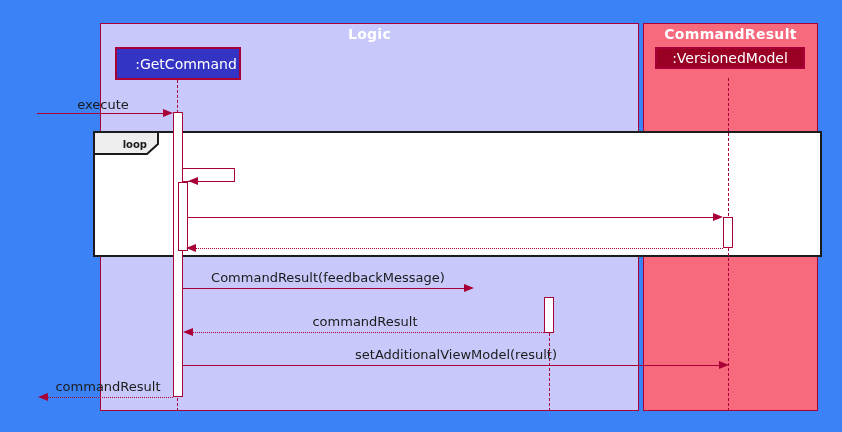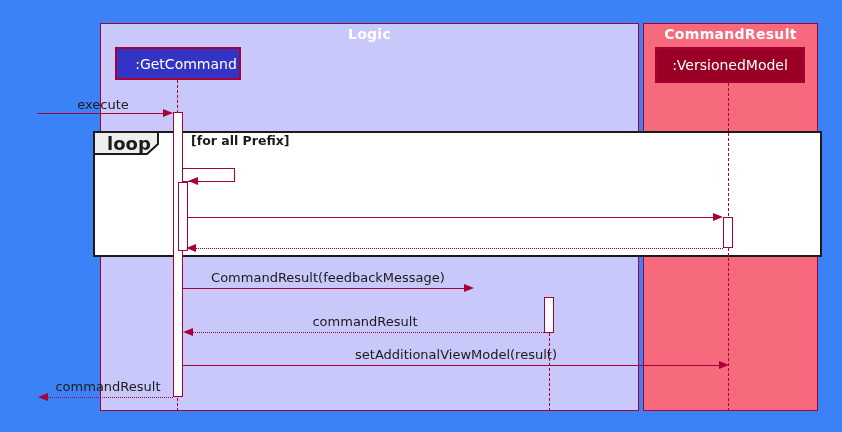--- a/index.html
+++ b/index.html
@@ -11,21 +11,21 @@
   .frame{position:absolute;border:1.5px solid var(--frame-border);z-index:0;box-sizing:border-box;}
   .frame.logic{left:100px;top:23px;width:539px;height:388px;background:var(--logic-frame-fill);}
   .frame.model{left:643px;top:23px;width:175px;height:388px;background:var(--model-frame-fill);}
   .frame-title{color:#fff;font-weight:bold;font-size:14px;text-align:center;margin-top:2px;letter-spacing:.3px;}
   
   .lifeline{position:absolute;width:0;border-left:1px dashed var(--arrow);z-index:3;}
   
   .loop-box{position:absolute;left:93px;top:131px;width:729px;height:126px;background:#fff;
     border:2px solid var(--fragment-border);z-index:2;box-sizing:border-box;}
   .loop-tag{position:absolute;left:93px;top:131px;z-index:6;}
-  .loop-tag-text{position:absolute;left:107px;top:133px;width:40px;text-align:center;font-weight:bold;font-size:18px;z-index:7;}
+  .loop-tag-text{position:absolute;left:107px;top:139px;width:40px;text-align:right;font-weight:bold;font-size:10px;z-index:7;}
   .loop-guard{position:absolute;left:191px;top:133px;font-weight:bold;font-size:12.5px;z-index:6;}
   
   .pbox{position:absolute;border:2px solid var(--frame-border);color:#fff;font-size:14px;z-index:6;
     display:flex;align-items:center;justify-content:center;box-sizing:border-box;}
   .pbox.blue{background:var(--logic-box-fill);}
   .pbox.maroon{background:var(--model-box-fill);}
   
   .act{position:absolute;width:10px;background:#fff;border:1px solid var(--arrow);z-index:4;box-sizing:border-box;}
   
   .line{position:absolute;height:0;border-top:1.3px solid var(--arrow);z-index:5;}
@@ -51,21 +51,20 @@
 
   <div class="lifeline" style="left:177px;top:80px;height:331px;"></div>
   <div class="lifeline" style="left:728px;top:78px;height:333px;"></div>
   <div class="lifeline" style="left:549px;top:298px;height:113px;"></div>
 
   <div class="loop-box"></div>
   <svg class="loop-tag" width="66" height="24" viewBox="0 0 66 24">
     <polygon points="1,1 65,1 65,13 54,23 1,23" fill="#EEEEEE" stroke="#1B1B1B" stroke-width="2"></polygon>
   </svg>
   <div class="loop-tag-text">loop</div>
-  <div class="loop-guard">[for all Prefix]</div>
 
   <div class="act" style="left:173px;top:112px;height:285px;"></div>
   <div class="act" style="left:178px;top:182px;height:69px;"></div>
   <div class="act" style="left:723px;top:217px;height:31px;"></div>
   <div class="act" style="left:544px;top:297px;height:36px;"></div>
 
   <div class="mlabel" style="left:55px;top:97px;width:96px;">execute</div>
   <div class="line" style="left:37px;top:113px;width:127px;"></div>
   <div class="arr-r" style="left:163px;top:109px;"></div>
 
@@ -90,17 +89,17 @@
   <div class="line" style="left:183px;top:365px;width:536px;"></div>
   <div class="arr-r" style="left:719px;top:361px;"></div>
 
   <div class="mlabel" style="left:48px;top:379px;width:120px;">commandResult</div>
   <div class="line dotted" style="left:40px;top:397px;width:133px;"></div>
   <div class="arr-l" style="left:38px;top:393px;"></div>
 
   <div class="pbox blue" style="left:115px;top:47px;width:126px;height:33px;padding-left:16px;">
     <span>:GetCommand</span>
   </div>
-  <div class="pbox maroon" style="left:655px;top:47px;width:150px;height:36px;">
+  <div class="pbox maroon" style="left:655px;top:47px;width:150px;height:22px;">
     <span>:VersionedModel</span>
   </div>
 
 </div>
 
 </body></html>

